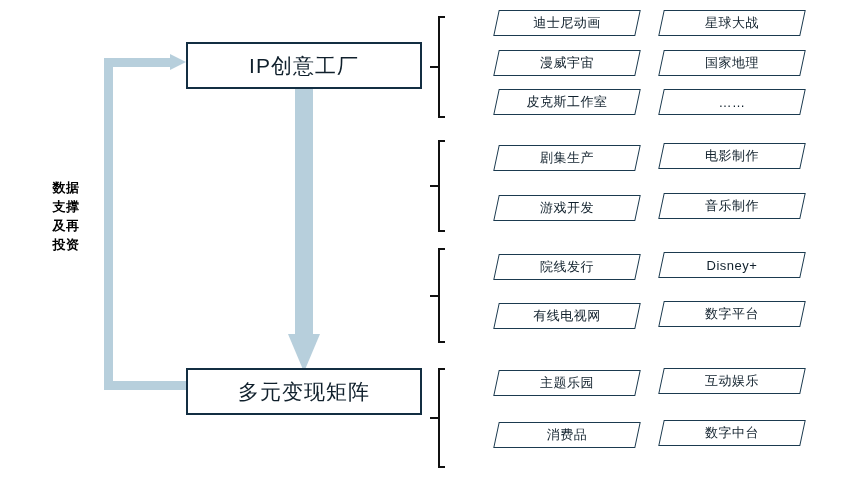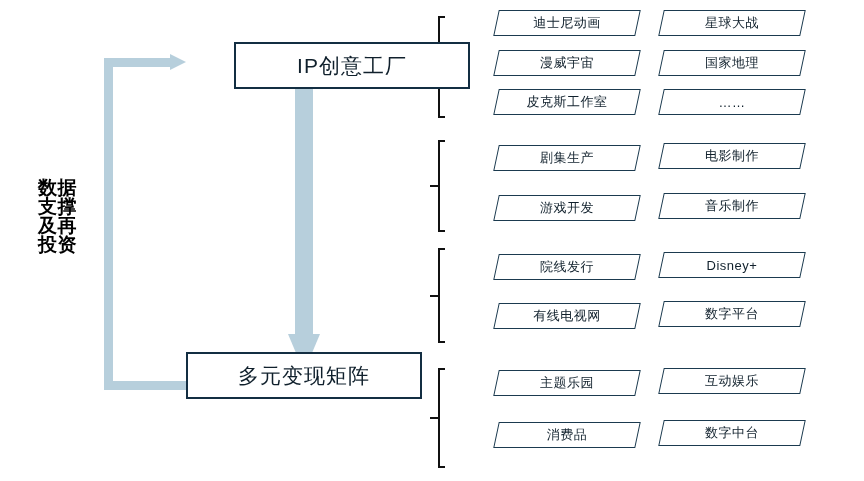--- a/index.html
+++ b/index.html
@@ -22,22 +22,23 @@
     width: 864px;
     height: 481px;
   }
 
   
   .side-caption {
     position: absolute;
     left: 38px;
     top: 178px;
     width: 56px;
+    text-align: center;
     font-weight: bold;
-    font-size: 19px;
+    font-size: 13px;
     line-height: 19px;
     letter-spacing: 0.5px;
     color: #000000;
     white-space: pre-line;
   }
 
   
   .stage-box {
     position: absolute;
     left: 186px;
@@ -47,24 +48,24 @@
     border: 2px solid #132e42;
     background: #ffffff;
     display: flex;
     align-items: center;
     justify-content: center;
     font-size: 21px;
     letter-spacing: 1px;
     color: #10202c;
     z-index: 4;
   }
-  .stage-1 { top: 42px; margin-left: 48px; }
+  .stage-1 { top: 42px; }
   .stage-2 { top: 153px; }
   .stage-3 { top: 261px; }
-  .stage-4 { top: 352px; }
+  .stage-4 { top: 368px; }
 
   
   .flow-arrow {
     position: absolute;
     left: 288px;
     top: 86px;
     width: 32px;
     height: 286px;
     z-index: 1;
   }

